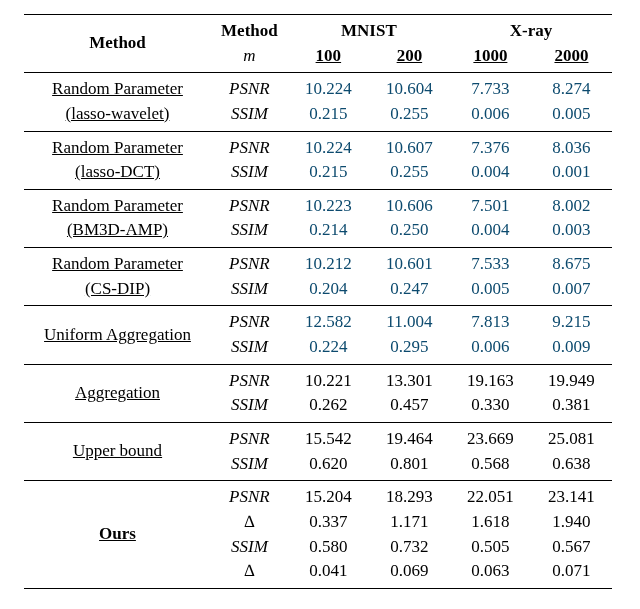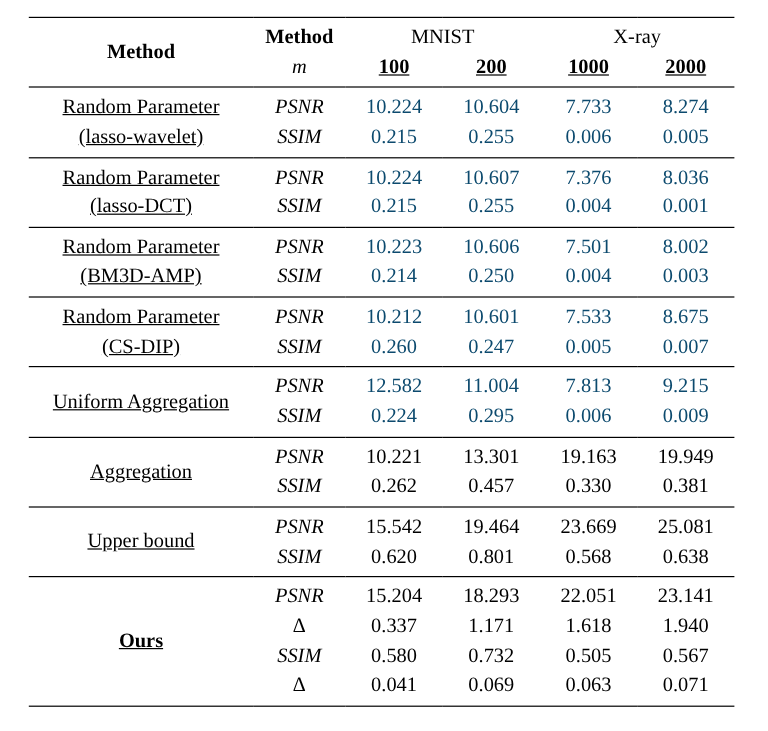--- a/index.html
+++ b/index.html
@@ -31,21 +31,21 @@
     line-height: 1.45;
     vertical-align: middle;
   }
   .rule-top    { border-top: 1.5px solid #000; }
   .rule-mid    { border-top: 0.8px solid #000; }
   .rule-bot    { border-bottom: 1.5px solid #000; }
 
   .hdr-method { font-weight: bold; }
   .hdr-dataset { font-weight: bold; }
   .hdr-m { font-style: italic; }
-  .hdr-grp { font-weight: normal; }
+  .hdr-grp { font-weight: bold; }
   .hdr-col { font-weight: bold; text-decoration: underline; }
 
   .method-cell { text-align: center; text-decoration: underline; }
   .metric-cell { text-align: center; font-style: italic; }
   .val-cell { text-align: center; font-variant-numeric: tabular-nums; }
   .dim { color: #0c4a6e; }
   .bold { font-weight: bold; }
 
   .pad-top { padding-top: 4px; }
   .pad-bot { padding-bottom: 4px; }
@@ -129,21 +129,21 @@
         <tr class="rule-mid">
           <td rowspan="2" class="method-cell"><span>Random Parameter</span><br><span>(CS-DIP)</span></td>
           <td class="metric-cell pad-top">PSNR</td>
           <td class="val-cell pad-top dim">10.212</td>
           <td class="val-cell pad-top dim">10.601</td>
           <td class="val-cell pad-top dim">7.533</td>
           <td class="val-cell pad-top dim">8.675</td>
         </tr>
         <tr>
           <td class="metric-cell pad-bot">SSIM</td>
-          <td class="val-cell pad-bot dim">0.260</td>
+          <td class="val-cell pad-bot dim">0.204</td>
           <td class="val-cell pad-bot dim">0.247</td>
           <td class="val-cell pad-bot dim">0.005</td>
           <td class="val-cell pad-bot dim">0.007</td>
         </tr>
         <tr class="rule-mid">
           <td rowspan="2" class="method-cell"><span>Uniform Aggregation</span></td>
           <td class="metric-cell pad-top">PSNR</td>
           <td class="val-cell pad-top dim">12.582</td>
           <td class="val-cell pad-top dim">11.004</td>
           <td class="val-cell pad-top dim">7.813</td>

